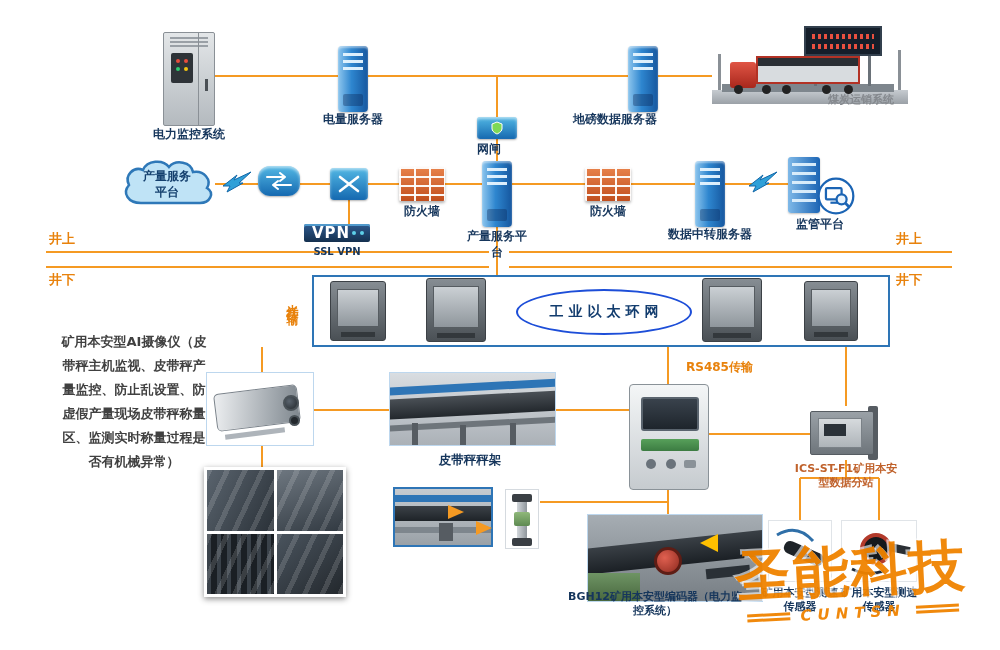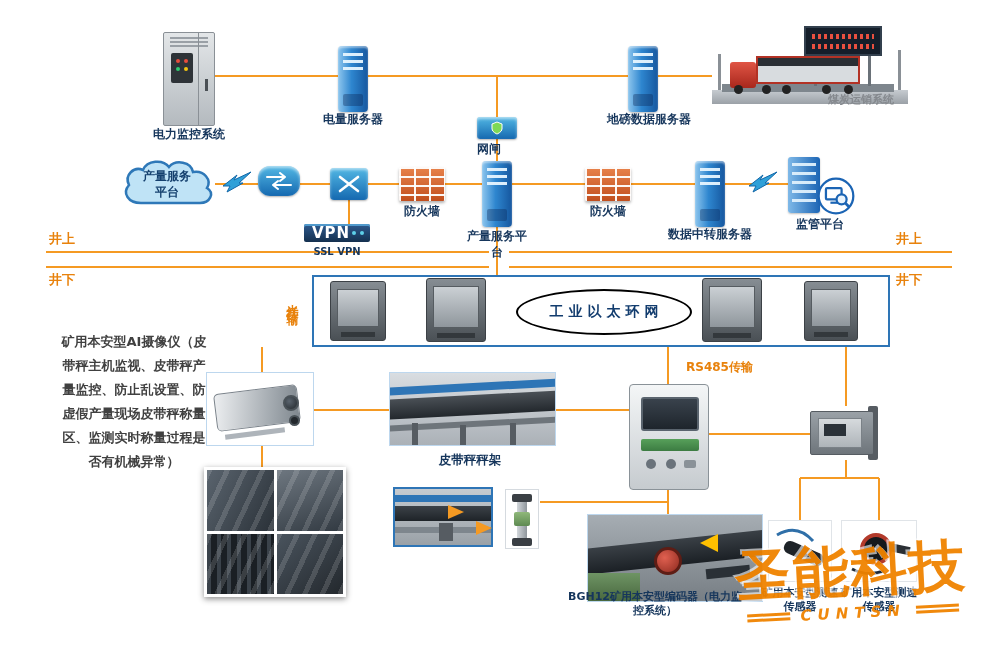--- a/index.html
+++ b/index.html
@@ -85,21 +85,21 @@
   <div class="lbl" style="left:314px;top:112px;width:78px">电量服务器</div>
 
   <div class="bluedev" style="left:477px;top:117px;width:40px;height:22px;border-radius:3px">
     <svg width="14" height="14" viewBox="0 0 14 14">
         <path d="M7 1 L12 3 V8 C12 11 7 13 7 13 C7 13 2 11 2 8 V3 Z" fill="#7ED957" stroke="#fff" stroke-width="1"></path>
       </svg>
   </div>
   <div class="lbl" style="left:473px;top:142px;width:32px">网闸</div>
 
   <div class="server" style="left:628px;top:46px;width:30px;height:66px"></div>
-  <div class="lbl" style="left:604px;top:112px;width:90px">地磅数据服务器</div>
+  <div class="lbl" style="left:570px;top:112px;width:90px">地磅数据服务器</div>
 
   <div class="abs" style="left:116px;top:157px;width:102px;height:54px;z-index:2">
     <svg width="102" height="54" viewBox="0 0 102 54">
         <path d="M25 46 C12 46 6 36 13 28 C8 18 18 9 27 13 C31 3 47 2 53 10 C60 2 75 5 77 15 C88 13 96 23 91 31 C99 36 94 46 84 46 Z" fill="#BFE3F6" stroke="#2E78B8" stroke-width="2.5"></path>
       </svg>
     <div class="abs" style="left:27px;top:12px;width:48px;font-size:12px;font-weight:bold;color:#14406E;text-align:center;line-height:1.3">产量服务平台</div>
   </div>
 
   <div class="abs" style="left:712px;top:24px;width:196px;height:90px;z-index:2">
     <div class="abs" style="left:0;top:66px;width:196px;height:14px;background:linear-gradient(#C6CBD0,#9BA1A7)"></div>
@@ -165,21 +165,21 @@
   <div class="lbl lbl-orange" style="left:46px;top:231px;width:32px;font-size:13px">井上</div>
   <div class="lbl lbl-orange" style="left:46px;top:272px;width:32px;font-size:13px">井下</div>
   <div class="lbl lbl-orange" style="left:893px;top:231px;width:32px;font-size:13px">井上</div>
   <div class="lbl lbl-orange" style="left:893px;top:272px;width:32px;font-size:13px">井下</div>
 
   <div class="abs" style="left:312px;top:275px;width:578px;height:72px;border:2px solid #2E75B6;background:#fff;z-index:1"></div>
   <div class="minebox" style="left:330px;top:281px;width:56px;height:60px"></div>
   <div class="minebox" style="left:426px;top:278px;width:60px;height:64px"></div>
   <div class="minebox" style="left:702px;top:278px;width:60px;height:64px"></div>
   <div class="minebox" style="left:804px;top:281px;width:54px;height:60px"></div>
-  <div class="abs" style="left:516px;top:289px;width:176px;height:46px;border:2px solid #000000;border-radius:50%;background:#fff;display:flex;align-items:center;justify-content:center;z-index:2">
+  <div class="abs" style="left:516px;top:289px;width:176px;height:46px;border:2px solid #1d4ed8;border-radius:50%;background:#fff;display:flex;align-items:center;justify-content:center;z-index:2">
     <span style="font-size:14px;font-weight:bold;color:#123C6E;letter-spacing:5px;padding-left:5px;white-space:nowrap">工业以太环网</span>
   </div>
 
   <div class="lbl lbl-orange" style="left:284px;top:294px;writing-mode:vertical-rl;text-orientation:upright;letter-spacing:3px">光纤传输</div>
   <div class="lbl lbl-orange" style="left:686px;top:360px;width:84px;text-align:left">RS485传输</div>
 
   <div class="lbl" style="left:58px;top:330px;width:152px;font-size:13px;line-height:1.85;color:#404040">矿用本安型AI摄像仪（皮带秤主机监视、皮带秤产量监控、防止乱设置、防虚假产量现场皮带秤称量区、监测实时称量过程是否有机械异常）</div>
 
   <div class="photo" style="left:206px;top:372px;width:108px;height:74px">
     <div class="abs" style="left:8px;top:16px;width:84px;height:38px;background:linear-gradient(100deg,#EDEFF1,#9FA6AC 70%,#7E868D);border:1px solid #7A828A;border-radius:5px;transform:rotate(-7deg)"></div>
@@ -212,20 +212,21 @@
     <div class="abs" style="left:36px;top:74px;width:10px;height:10px;border-radius:50%;background:#6A737B"></div>
     <div class="abs" style="left:54px;top:75px;width:12px;height:8px;background:#8A9298;border-radius:2px"></div>
   </div>
 
   <div class="abs" style="left:810px;top:406px;width:72px;height:54px;z-index:2">
     <div class="abs" style="left:58px;top:0;width:10px;height:54px;background:#565C62;border-radius:2px"></div>
     <div class="abs" style="left:0;top:5px;width:64px;height:44px;background:linear-gradient(#9AA1A7,#6E757B);border:1px solid #565C62;border-radius:2px"></div>
     <div class="abs" style="left:8px;top:12px;width:44px;height:30px;background:linear-gradient(#D6DADD,#AEB4B9);border:1px solid #7A8187"></div>
     <div class="abs" style="left:14px;top:18px;width:22px;height:12px;background:#2A3138"></div>
   </div>
+  <div class="lbl" style="left:791px;top:462px;width:110px;font-size:11px;color:#C0622C">ICS-ST-F1矿用本安型数据分站</div>
 
   <div class="abs" style="left:393px;top:487px;width:100px;height:60px;border:2px solid #2E75B6;background:linear-gradient(#C6CBD0,#9AA1A7);overflow:hidden;z-index:2">
     <div class="abs" style="left:0;top:6px;width:100px;height:7px;background:#2E75B6"></div>
     <div class="abs" style="left:0;top:17px;width:100px;height:15px;background:linear-gradient(#3C4248,#1E2328)"></div>
     <div class="abs" style="left:0;top:38px;width:100px;height:6px;background:#7E868D"></div>
     <div class="abs" style="left:44px;top:34px;width:14px;height:18px;background:#565C62"></div>
   </div>
   <div class="abs" style="left:505px;top:489px;width:34px;height:60px;background:#fff;border:1px solid #D5DADF;z-index:2">
     <div class="abs" style="left:6px;top:4px;width:20px;height:8px;background:#3A3F44;border-radius:2px"></div>
     <div class="abs" style="left:11px;top:12px;width:10px;height:36px;background:linear-gradient(90deg,#D2D7DB,#8F969C)"></div>

